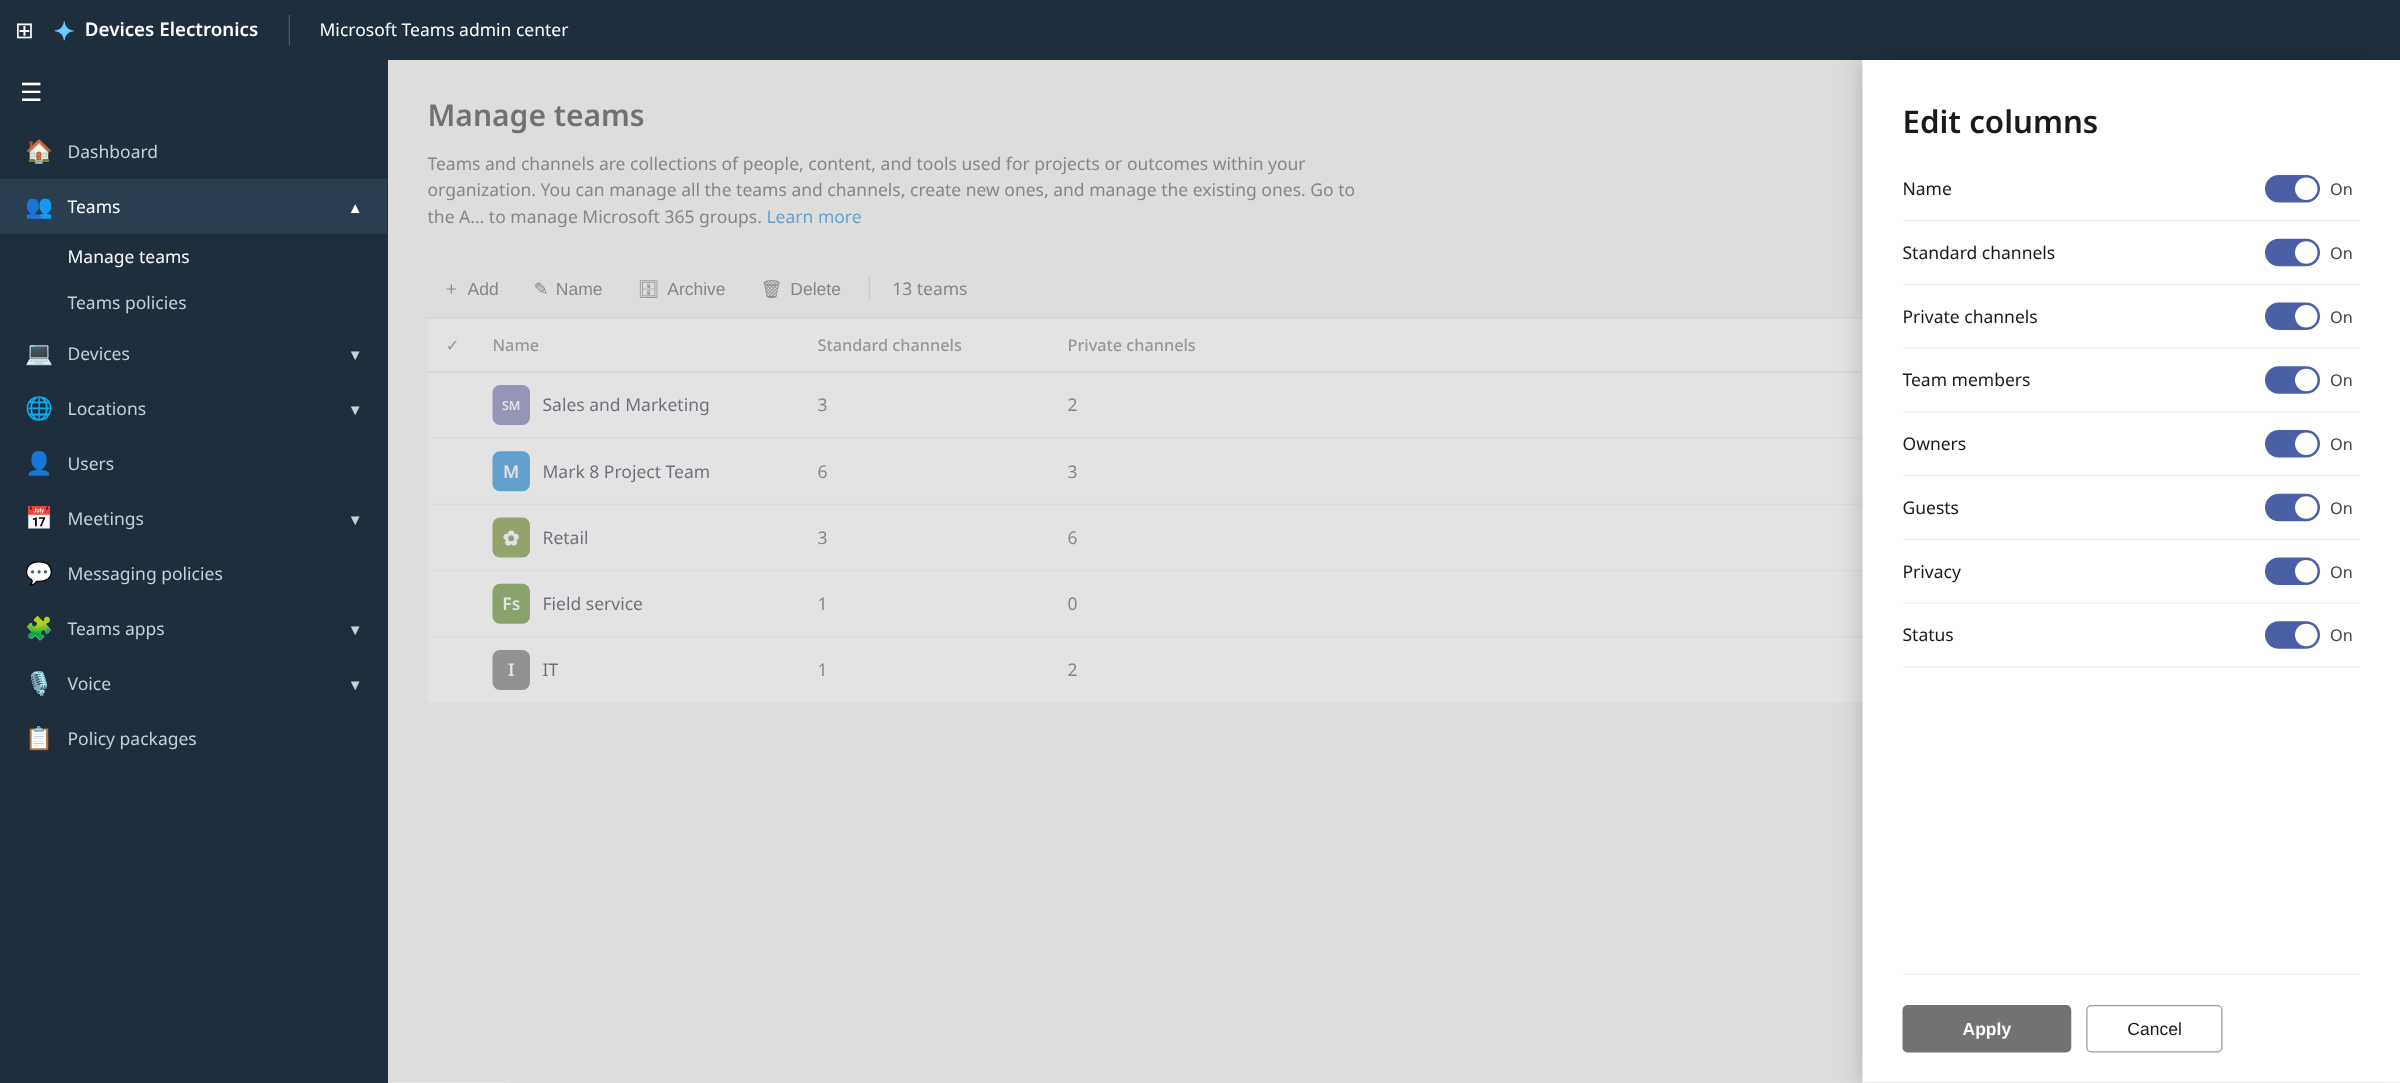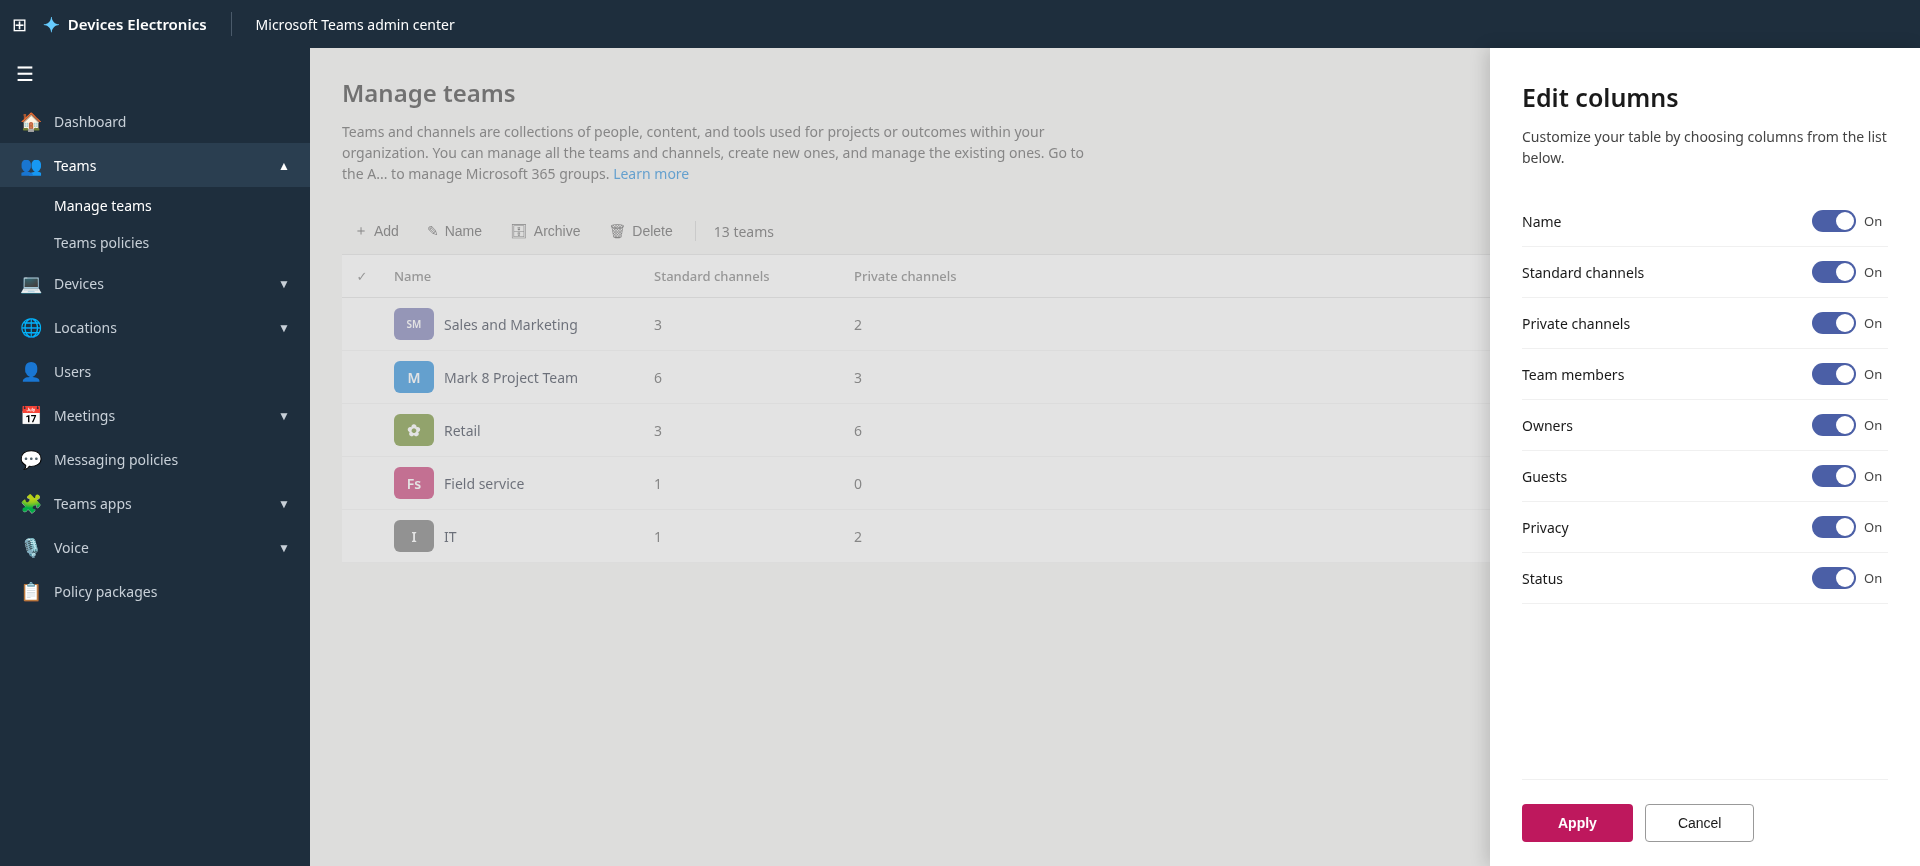--- a/index.html
+++ b/index.html
@@ -75,21 +75,21 @@
       font-size: 13px; color: #666; font-weight: 500;
     }
     .table-header > div { padding: 4px 12px; }
     .table-row {
       display: grid; grid-template-columns: 40px 260px 200px 200px;
       border-bottom: 1px solid #f0f0f0; align-items: center;
     }
     .table-cell { padding: 10px 12px; font-size: 14px; color: #444; }
     .team-name-cell { display: flex; align-items: center; gap: 10px; }
     .team-avatar {
-      width: 40px; height: 32px; border-radius: 6px;
+      width: 30px; height: 32px; border-radius: 6px;
       display: flex; align-items: center; justify-content: center;
       font-size: 14px; font-weight: 600; color: #fff; flex-shrink: 0;
     }
     .team-link { color: #0f172a; text-decoration: none; font-size: 14px; }
 
     
     .edit-panel {
       position: fixed; top: 48px; right: 0; width: 430px; bottom: 0;
       background: #fff; z-index: 200; box-shadow: -4px 0 16px rgba(0,0,0,0.15);
       padding: 32px 32px 24px; overflow-y: auto;
@@ -112,22 +112,22 @@
       content: ''; position: absolute; top: 2px; right: 2px;
       width: 18px; height: 18px; background: #fff; border-radius: 50%;
       transition: right 0.15s;
     }
     .toggle-label { font-size: 13px; color: #444; min-width: 24px; }
 
     .panel-footer {
       display: flex; gap: 12px; padding-top: 24px; border-top: 1px solid #f0f0f0; margin-top: 8px;
     }
     .btn-apply {
-      background: #be185d; color: #fff; border: none; border-radius: 4px;
-      padding: 10px 36px; font-size: 14px; font-weight: 600; cursor: pointer;
+      background: #737373; color: #fff; border: none; border-radius: 4px;
+      padding: 10px 48px; font-size: 14px; font-weight: 600; cursor: pointer;
     }
     .btn-cancel {
       background: #fff; color: #1a1a1a; border: 1px solid #999; border-radius: 4px;
       padding: 10px 32px; font-size: 14px; cursor: pointer;
     }
 
     .check-col { display: flex; align-items: center; justify-content: center; }
   </style>
 </head>
 <body>
@@ -282,21 +282,21 @@
           </div>
         </div>
         <div class="table-cell">3</div>
         <div class="table-cell">6</div>
       </div>
 
       <div class="table-row">
         <div class="table-cell check-col"></div>
         <div class="table-cell">
           <div class="team-name-cell">
-            <div class="team-avatar" style="background:#be185d;">Fs</div>
+            <div class="team-avatar" style="background:#4d7c0f;">Fs</div>
             <a href="#" class="team-link">Field service</a>
           </div>
         </div>
         <div class="table-cell">1</div>
         <div class="table-cell">0</div>
       </div>
 
       <div class="table-row">
         <div class="table-cell check-col"></div>
         <div class="table-cell">
@@ -308,21 +308,20 @@
         <div class="table-cell">1</div>
         <div class="table-cell">2</div>
       </div>
     </div>
   </div>
   <div class="main-overlay"></div>
 </div>
 
 <div class="edit-panel">
   <div class="panel-title">Edit columns</div>
-  <div class="panel-desc">Customize your table by choosing columns from the list below.</div>
 
   <div class="panel-scroll">
 
     <div class="column-row">
       <span class="column-label">Name</span>
       <div class="toggle-wrapper">
         <div class="toggle"></div>
         <span class="toggle-label">On</span>
       </div>
     </div>

